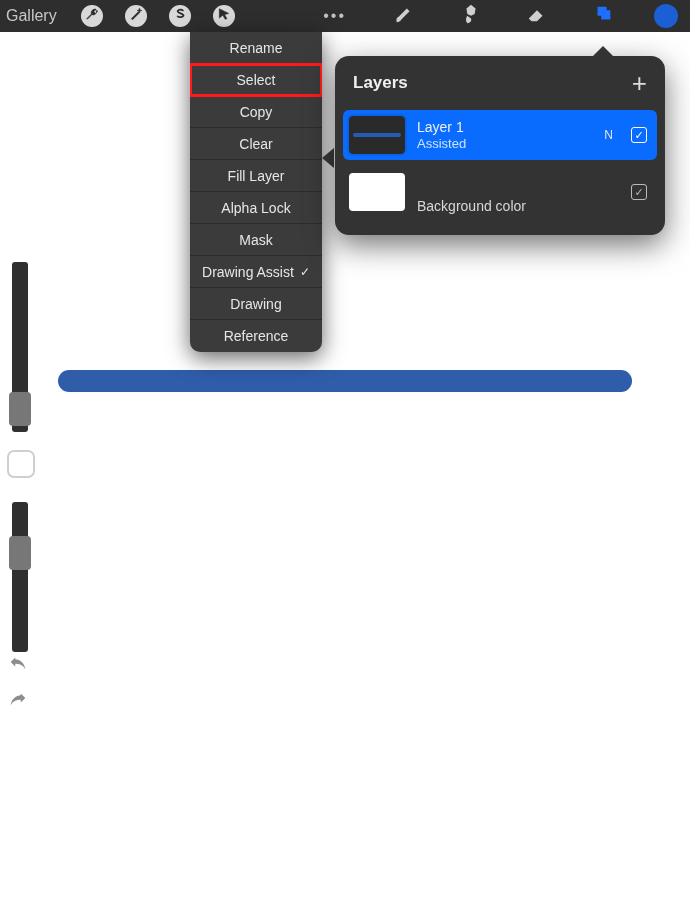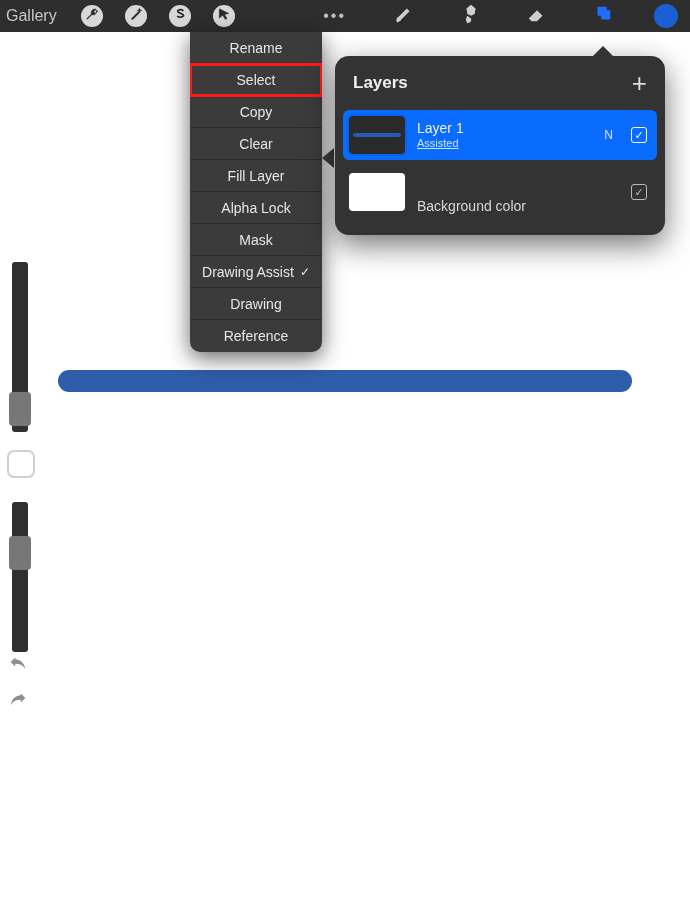--- a/index.html
+++ b/index.html
@@ -119,21 +119,21 @@
   .layers .layer.sel { background: #0a6bff; }
   .layers .layer .thumb {
     width: 56px; height: 38px; border-radius: 4px; background:#2a2a2a;
     position: relative; outline: 2px solid #0b62e7;
   }
   .layers .layer .thumb .stripe {
     position:absolute; left:4px; right:4px; top: 17px; height: 4px;
     background:#255bb4; border-radius: 2px;
   }
   .layers .layer .info { flex:1; line-height:1.2; }
-  .layers .layer .info .sub { font-size: 11px; color: #cfe3ff; text-decoration: underline; }
+  .layers .layer .info .sub { font-size: 13px; color: #cfe3ff; }
   .layers .layer .blend { font-size: 12px; margin-right: 6px; opacity:.95; }
   .layers .layer .vis {
     width: 16px; height: 16px; border:1.5px solid #fff; border-radius:3px;
     display:flex; align-items:center; justify-content:center; font-size:11px; color:#fff;
   }
   .layers .layer.bg .thumb { background:#fff; outline:none; }
   .layers .layer.bg .info { color:#d8d8d8;margin-top:28px; }
   .layers .layer.bg .vis { border-color:#bbb; color:#bbb; }
 </style>
 </head>

